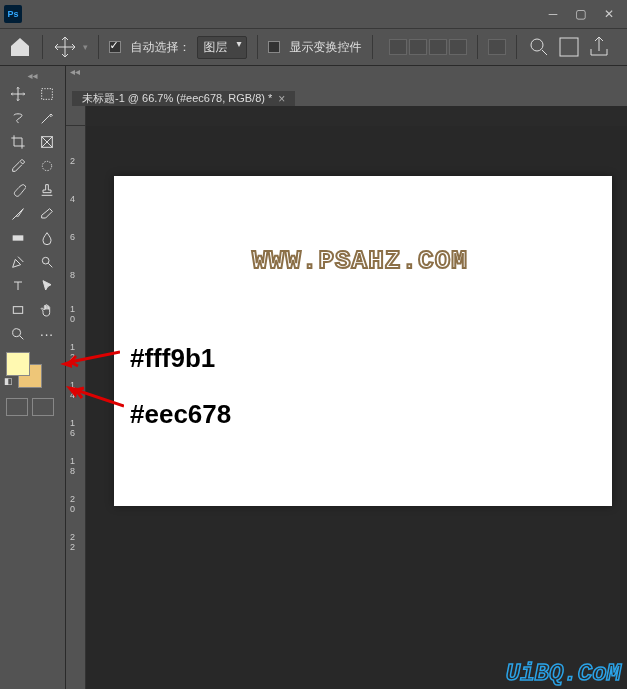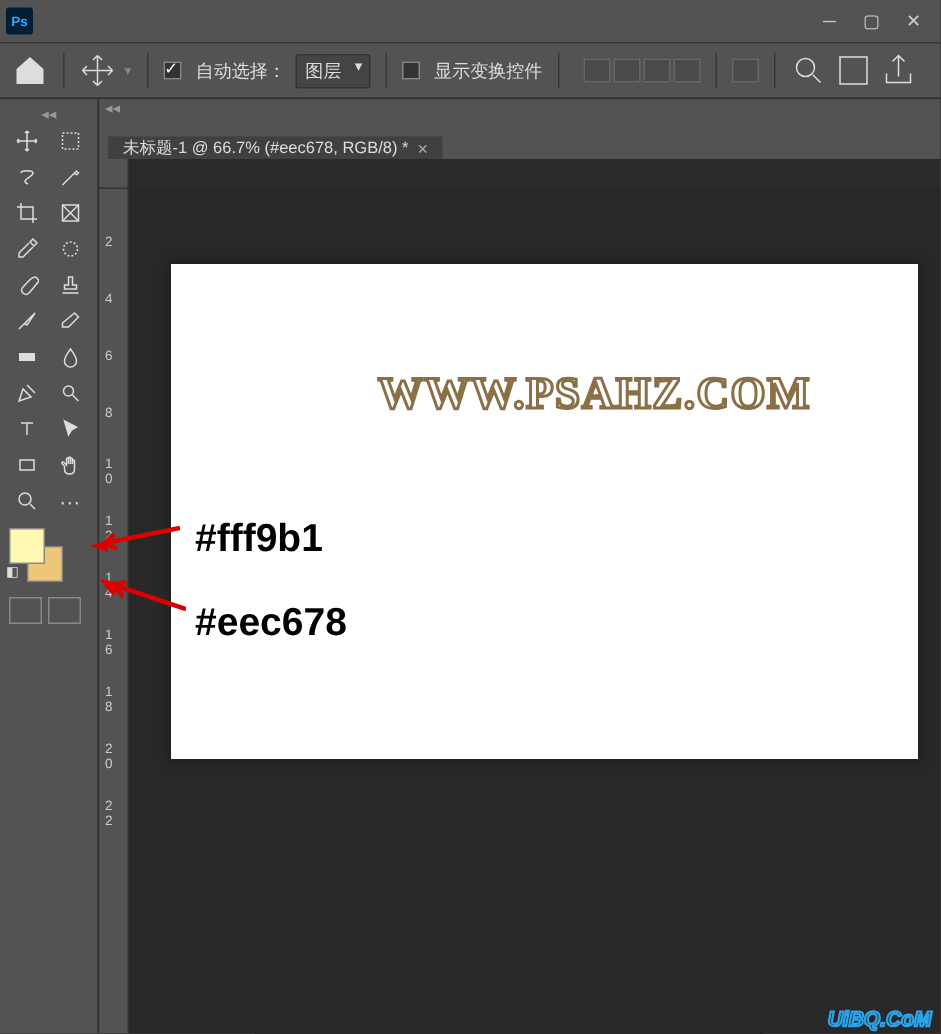--- a/index.html
+++ b/index.html
@@ -48,30 +48,30 @@
   .ruler-corner { position: absolute; top: 0; left: 0; width: 20px; height: 20px; background: #535353; border-right: 1px solid #333; border-bottom: 1px solid #333; }
   .ruler-h { height: 20px; background: #535353; border-bottom: 1px solid #333; position: relative; overflow: hidden; font-size: 9px; color: #ccc; margin-left: 20px; }
   .ruler-v { width: 20px; background: #535353; border-right: 1px solid #333; position: relative; overflow: hidden; font-size: 9px; color: #ccc; }
   .ruler-v span { position: absolute; left: 4px; writing-mode: horizontal-tb; }
   
   .canvas-wrap { flex: 1; display: flex; position: relative; }
   .canvas-scroll { flex: 1; background: #282828; position: relative; overflow: hidden; }
   .ruler-row { display: flex; position: relative; }
   
   .canvas { position: absolute; top: 50px; left: 28px; width: 498px; height: 330px; background: #fff; box-shadow: 0 0 8px rgba(0,0,0,.4); }
-  .watermark { position: absolute; top: 246px; left: 252px; font-size: 30px; font-weight: bold; letter-spacing: 1px; color: transparent; -webkit-text-stroke: 2px #8b6f47; font-family: Liberation Serif, serif; }
+  .watermark { position: absolute; top: 246px; left: 252px; font-size: 26px; font-weight: bold; letter-spacing: 1px; color: transparent; -webkit-text-stroke: 2px #8b6f47; font-family: Liberation Mono, monospace; }
   .hex1 { position: absolute; top: 343px; left: 130px; font-size: 26px; font-weight: 900; color: #000; font-family: Arial; }
   .hex2 { position: absolute; top: 399px; left: 130px; font-size: 26px; font-weight: 900; color: #000; font-family: Arial; }
   .arrow1 { position: absolute; top: 348px; left: 58px; width: 62px; height: 20px; }
   .arrow2 { position: absolute; top: 384px; left: 64px; width: 60px; height: 26px; }
   
   .status-bar { height: 20px; background: #535353; border-top: 1px solid #383838; display: flex; align-items: center; font-size: 11px; color: #ddd; padding: 0 6px; gap: 10px; }
   .status-expand { color: #aaa; font-size: 10px; }
   
-  .uibq { position: absolute; right: 6px; bottom: 2px; font-size: 14px; font-weight: bold; color: transparent; -webkit-text-stroke: 1.5px #2aa3e8; font-style: italic; font-family: Liberation Sans, sans-serif; }
+  .uibq { position: absolute; right: 6px; bottom: 2px; font-size: 24px; font-weight: bold; color: transparent; -webkit-text-stroke: 1.5px #2aa3e8; font-style: italic; font-family: Liberation Mono, monospace; }
 </style>
 </head>
 <body>
 
 <div class="titlebar">
   <div class="ps-logo">Ps</div>
   <div class="window-controls">
     <div class="win-btn">─</div>
     <div class="win-btn">▢</div>
     <div class="win-btn">✕</div>

